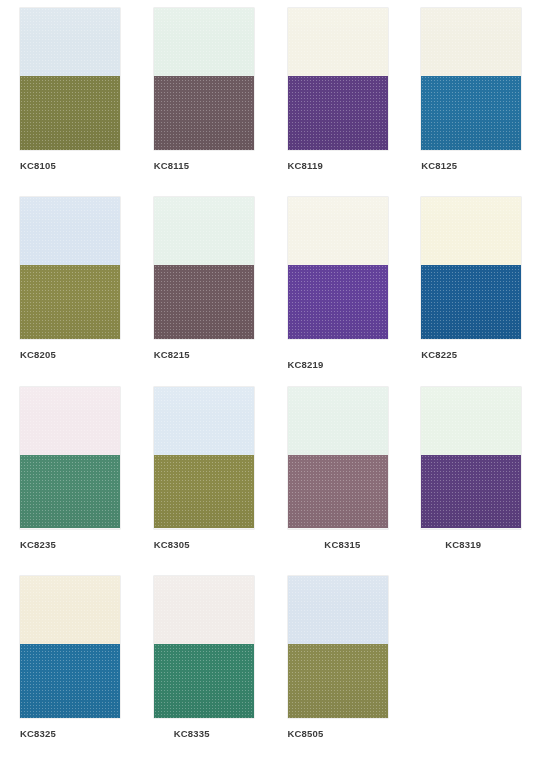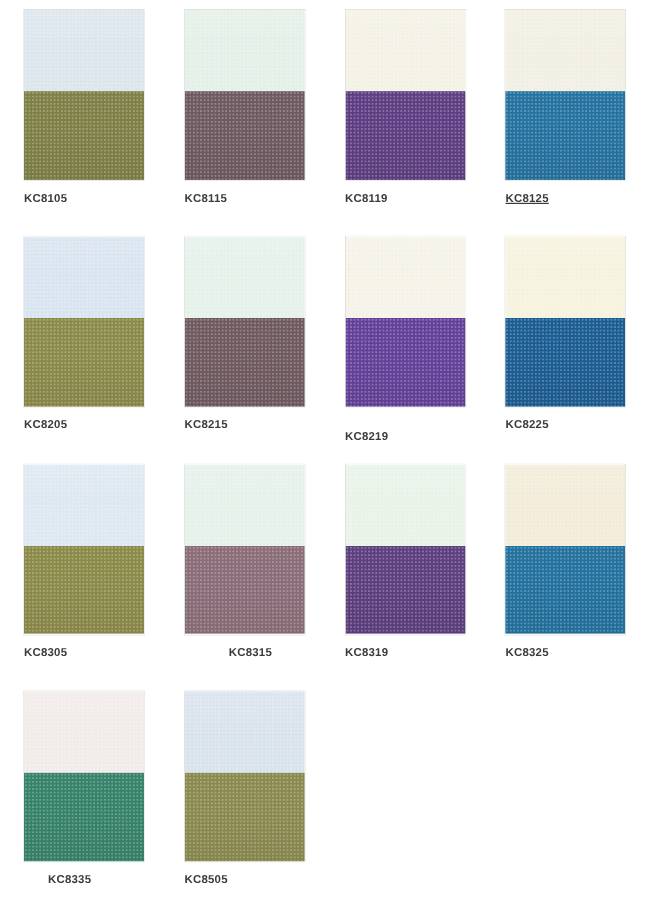--- a/index.html
+++ b/index.html
@@ -129,21 +129,21 @@
       <div class="swatch-cell">
         <div class="chip">
           <div class="chip-top" style="background-color: rgb(242, 240, 228);">
             <div class="grain"></div>
           </div>
           <div class="chip-bottom" style="background-color: rgb(37, 114, 160);">
             <div class="grain"></div>
           </div>
           <div class="chip-sheen"></div>
         </div>
-        <div class="swatch-label" style="color: rgb(59, 59, 59); text-decoration: underline;">KC8125</div>
+        <div class="swatch-label" style="color: rgb(59, 59, 59);">KC8125</div>
       </div>
       <div class="swatch-cell">
         <div class="chip">
           <div class="chip-top" style="background-color: rgb(217, 228, 240);">
             <div class="grain"></div>
           </div>
           <div class="chip-bottom" style="background-color: rgb(139, 138, 74);">
             <div class="grain"></div>
           </div>
           <div class="chip-sheen"></div>
@@ -181,20 +181,32 @@
           </div>
           <div class="chip-bottom" style="background-color: rgb(28, 93, 147);">
             <div class="grain"></div>
           </div>
           <div class="chip-sheen"></div>
         </div>
         <div class="swatch-label" style="color: rgb(59, 59, 59);">KC8225</div>
       </div>
       <div class="swatch-cell">
         <div class="chip">
+          <div class="chip-top" style="background-color: rgb(243, 233, 237);">
+            <div class="grain"></div>
+          </div>
+          <div class="chip-bottom" style="background-color: rgb(76, 138, 112);">
+            <div class="grain"></div>
+          </div>
+          <div class="chip-sheen"></div>
+        </div>
+        <div class="swatch-label" style="color: rgb(59, 59, 59);">KC8235</div>
+      </div>
+      <div class="swatch-cell">
+        <div class="chip">
           <div class="chip-top" style="background-color: rgb(221, 232, 242);">
             <div class="grain"></div>
           </div>
           <div class="chip-bottom" style="background-color: rgb(139, 138, 73);">
             <div class="grain"></div>
           </div>
           <div class="chip-sheen"></div>
         </div>
         <div class="swatch-label" style="color: rgb(59, 59, 59);">KC8305</div>
       </div>
@@ -213,21 +225,21 @@
       <div class="swatch-cell">
         <div class="chip">
           <div class="chip-top" style="background-color: rgb(233, 243, 232);">
             <div class="grain"></div>
           </div>
           <div class="chip-bottom" style="background-color: rgb(92, 63, 126);">
             <div class="grain"></div>
           </div>
           <div class="chip-sheen"></div>
         </div>
-        <div class="swatch-label" style="color: rgb(59, 59, 59);">KC8319</div>
+        <div class="swatch-label" style="color: rgb(59, 59, 59); margin-left: 24px;">KC8319</div>
       </div>
       <div class="swatch-cell">
         <div class="chip">
           <div class="chip-top" style="background-color: rgb(242, 236, 217);">
             <div class="grain"></div>
           </div>
           <div class="chip-bottom" style="background-color: rgb(35, 113, 158);">
             <div class="grain"></div>
           </div>
           <div class="chip-sheen"></div>

